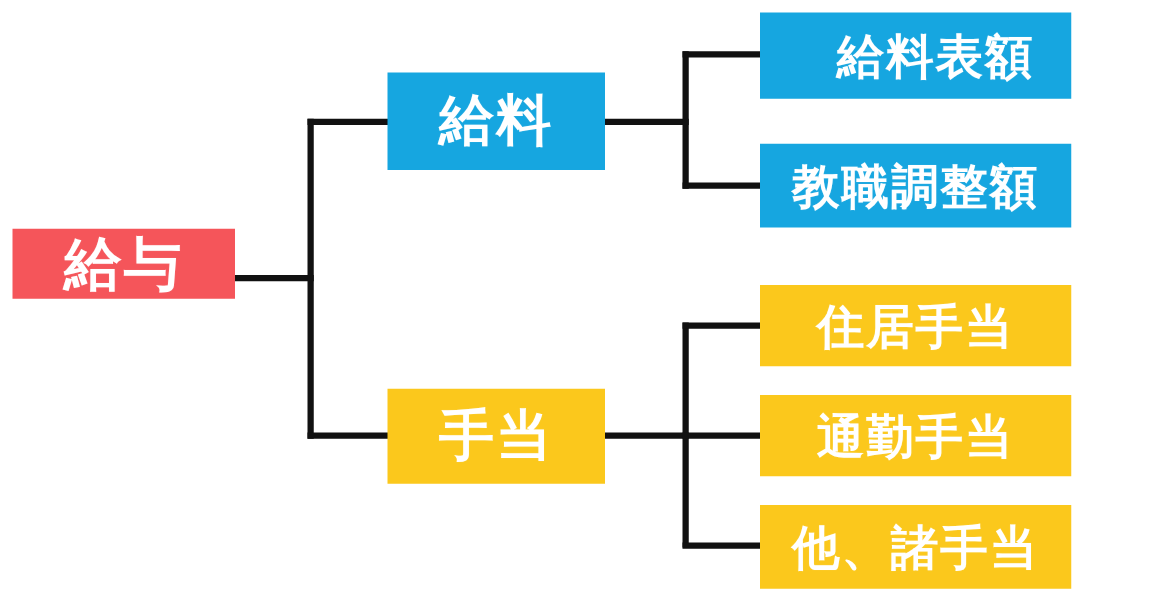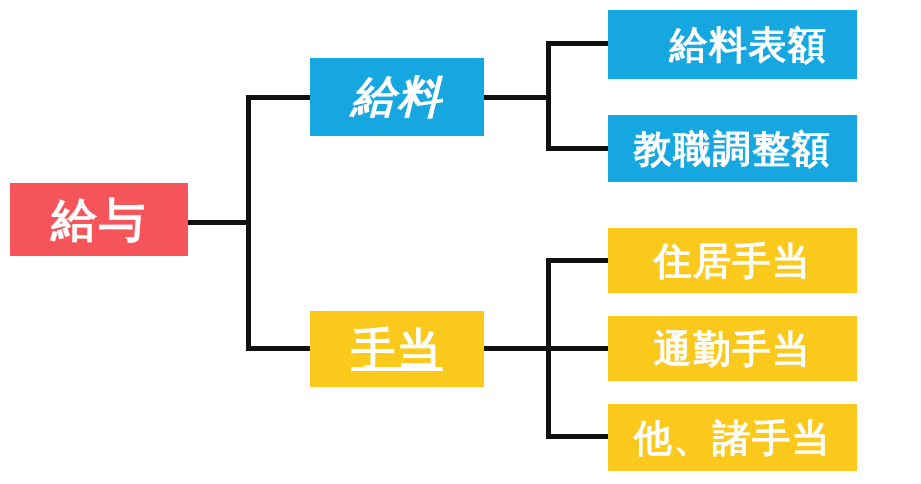--- a/index.html
+++ b/index.html
@@ -25,30 +25,29 @@
     font-weight: 700;
     letter-spacing: 0.04em;
     line-height: 1;
     white-space: nowrap;
     text-shadow: 0 0 1px rgba(255,255,255,0.25);
   }
   .node-root {
     left: 10px;
     top: 183px;
     width: 178px;
-    height: 73px;
+    height: 56px;
     font-size: 46px;
   }
   .node-l1-a {
     left: 310px;
     top: 58px;
     width: 174px;
     height: 78px;
     font-size: 44px;
-    font-style: italic;
   }
   .node-l1-b {
     left: 310px;
     top: 311px;
     width: 174px;
     height: 76px;
     font-size: 44px;
   }
   .node-l2 {
     left: 608px;
@@ -106,21 +105,21 @@
   <div class="conn conn-h c-b-stub" style="background-color: rgb(17, 17, 17);"></div>
   <div class="conn conn-v c-b-trunk" style="background-color: rgb(17, 17, 17);"></div>
   <div class="conn conn-h c-b-up" style="background-color: rgb(17, 17, 17);"></div>
   <div class="conn conn-h c-b-mid" style="background-color: rgb(17, 17, 17);"></div>
   <div class="conn conn-h c-b-down" style="background-color: rgb(17, 17, 17);"></div>
 
   <div class="node node-root" style="background-color: rgb(245, 85, 90); color: rgb(255, 255, 255);">給与</div>
 
   <div class="node node-l1-a" style="background-color: rgb(22, 166, 224); color: rgb(255, 255, 255);">給料</div>
 
-  <div class="node node-l1-b" style="background-color: rgb(251, 200, 28); color: rgb(255, 255, 255); text-decoration: underline;">手当</div>
+  <div class="node node-l1-b" style="background-color: rgb(251, 200, 28); color: rgb(255, 255, 255);">手当</div>
 
   <div class="node node-l2 node-l2-s1" style="background-color: rgb(22, 166, 224); color: rgb(255, 255, 255); padding-left: 32px;">給料表額</div>
 
   <div class="node node-l2 node-l2-s2" style="background-color: rgb(22, 166, 224); color: rgb(255, 255, 255);">教職調整額</div>
 
   <div class="node node-l2 node-l2-t1" style="background-color: rgb(251, 200, 28); color: rgb(255, 255, 255);">住居手当</div>
 
   <div class="node node-l2 node-l2-t3" style="background-color: rgb(251, 200, 28); color: rgb(255, 255, 255);">他、諸手当</div>
 
   <div class="node node-l2 node-l2-t2" style="background-color: rgb(251, 200, 28); color: rgb(255, 255, 255);">通勤手当</div>

